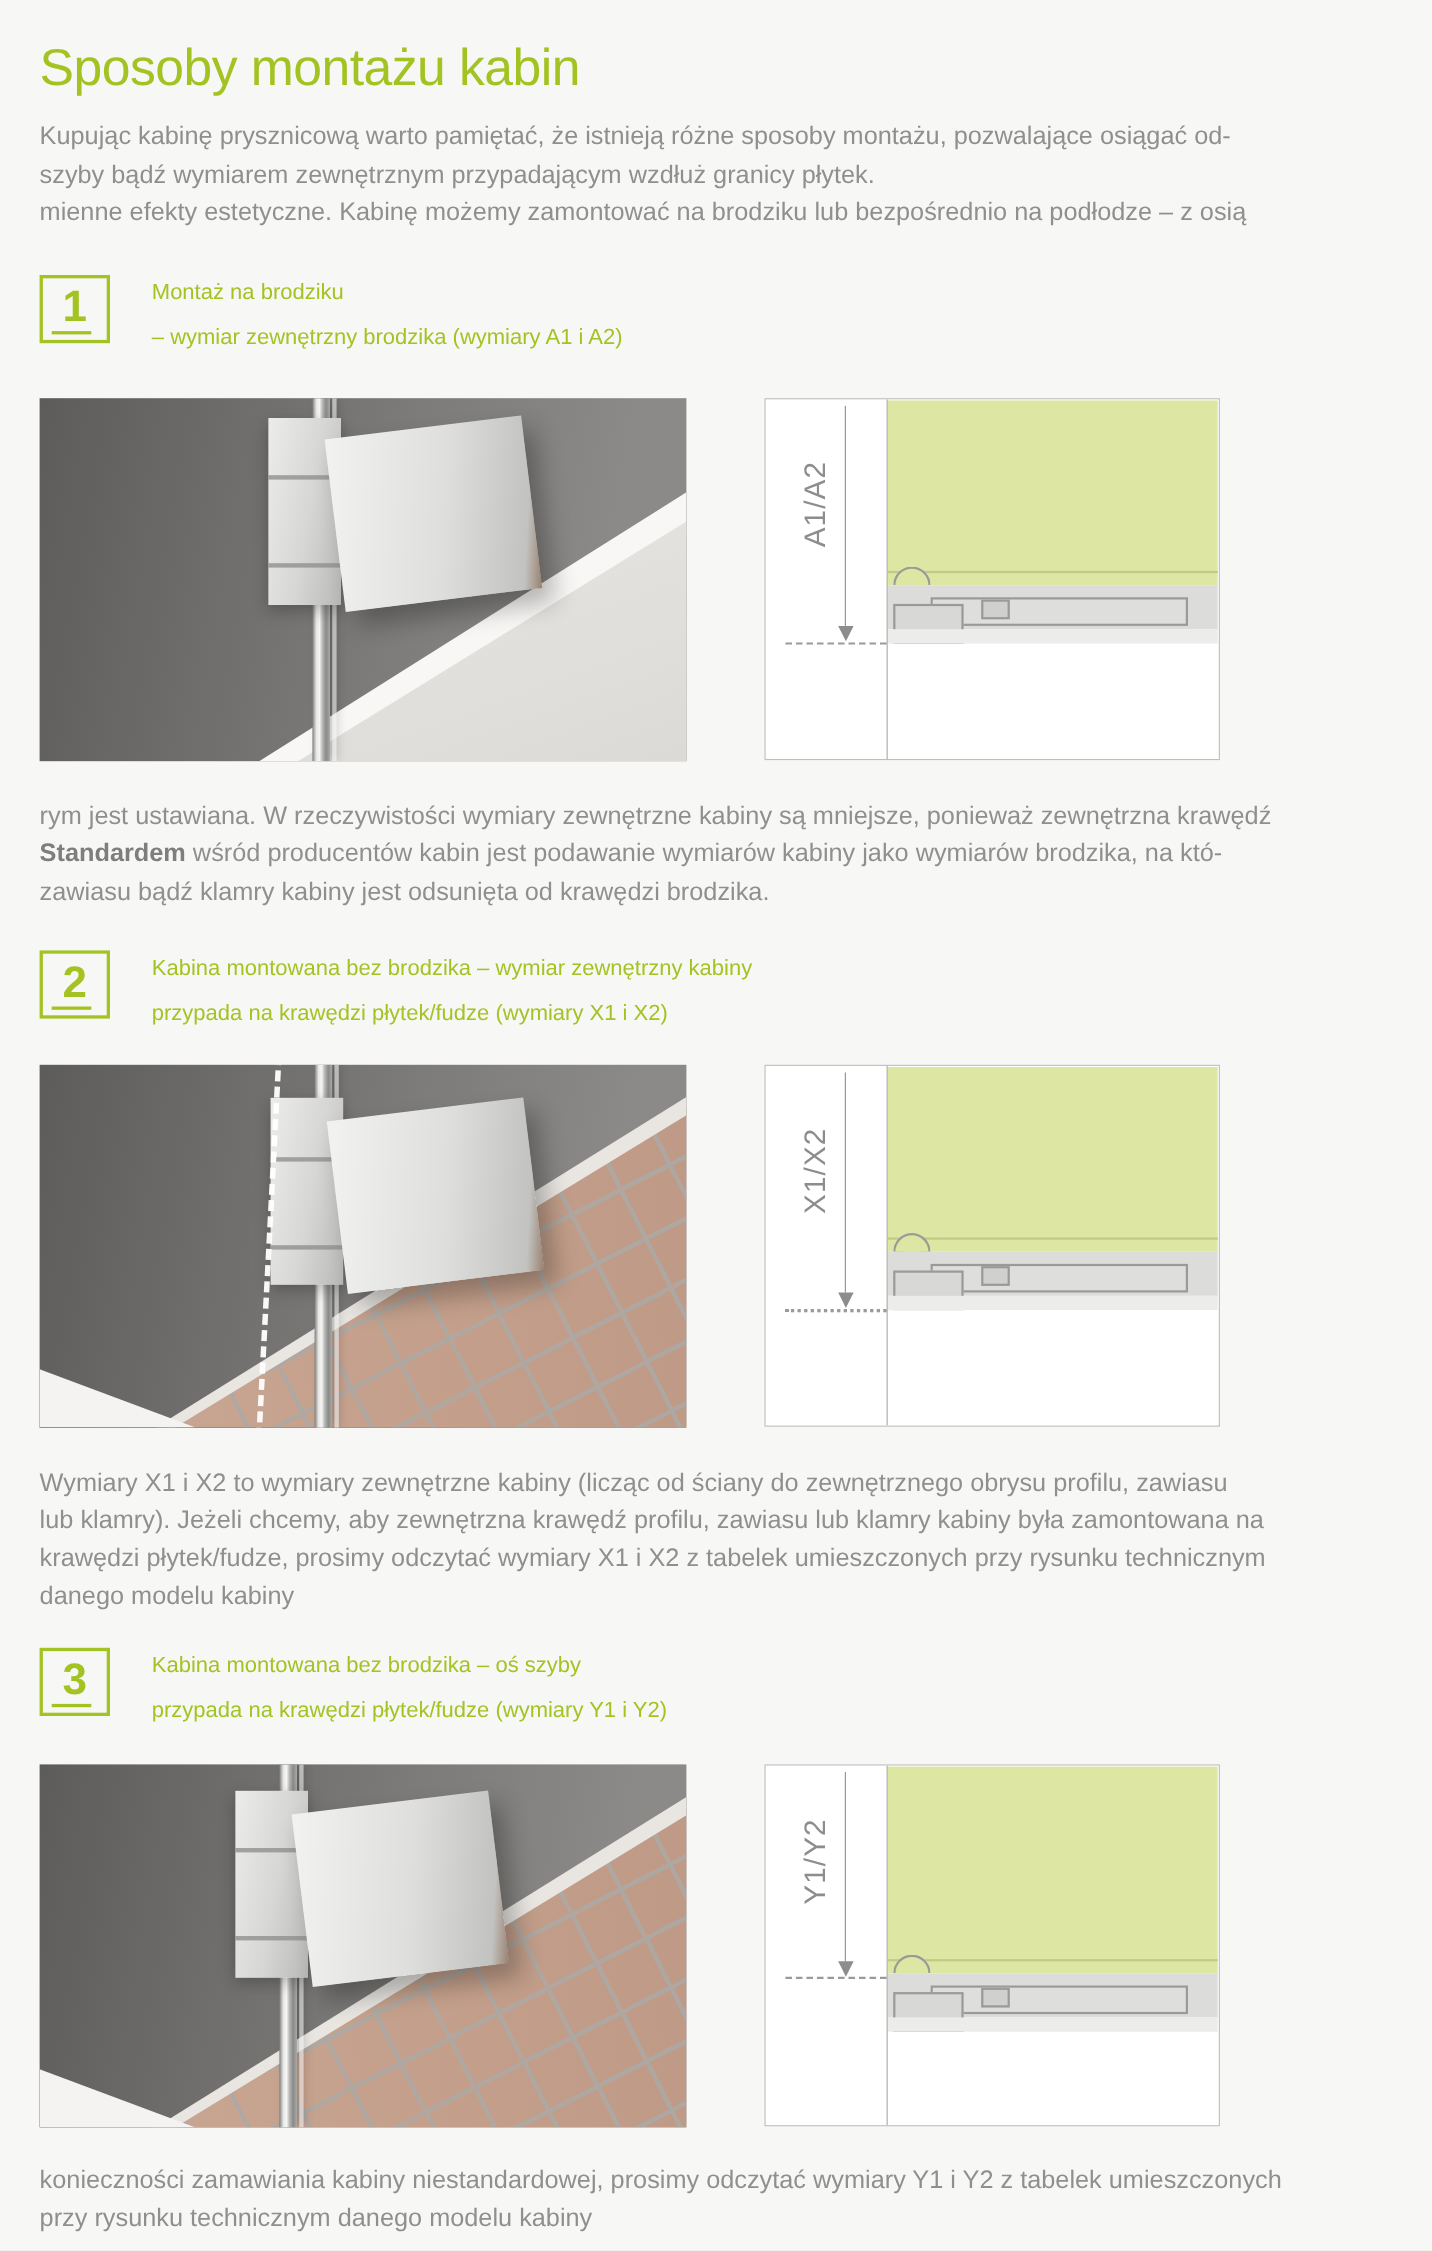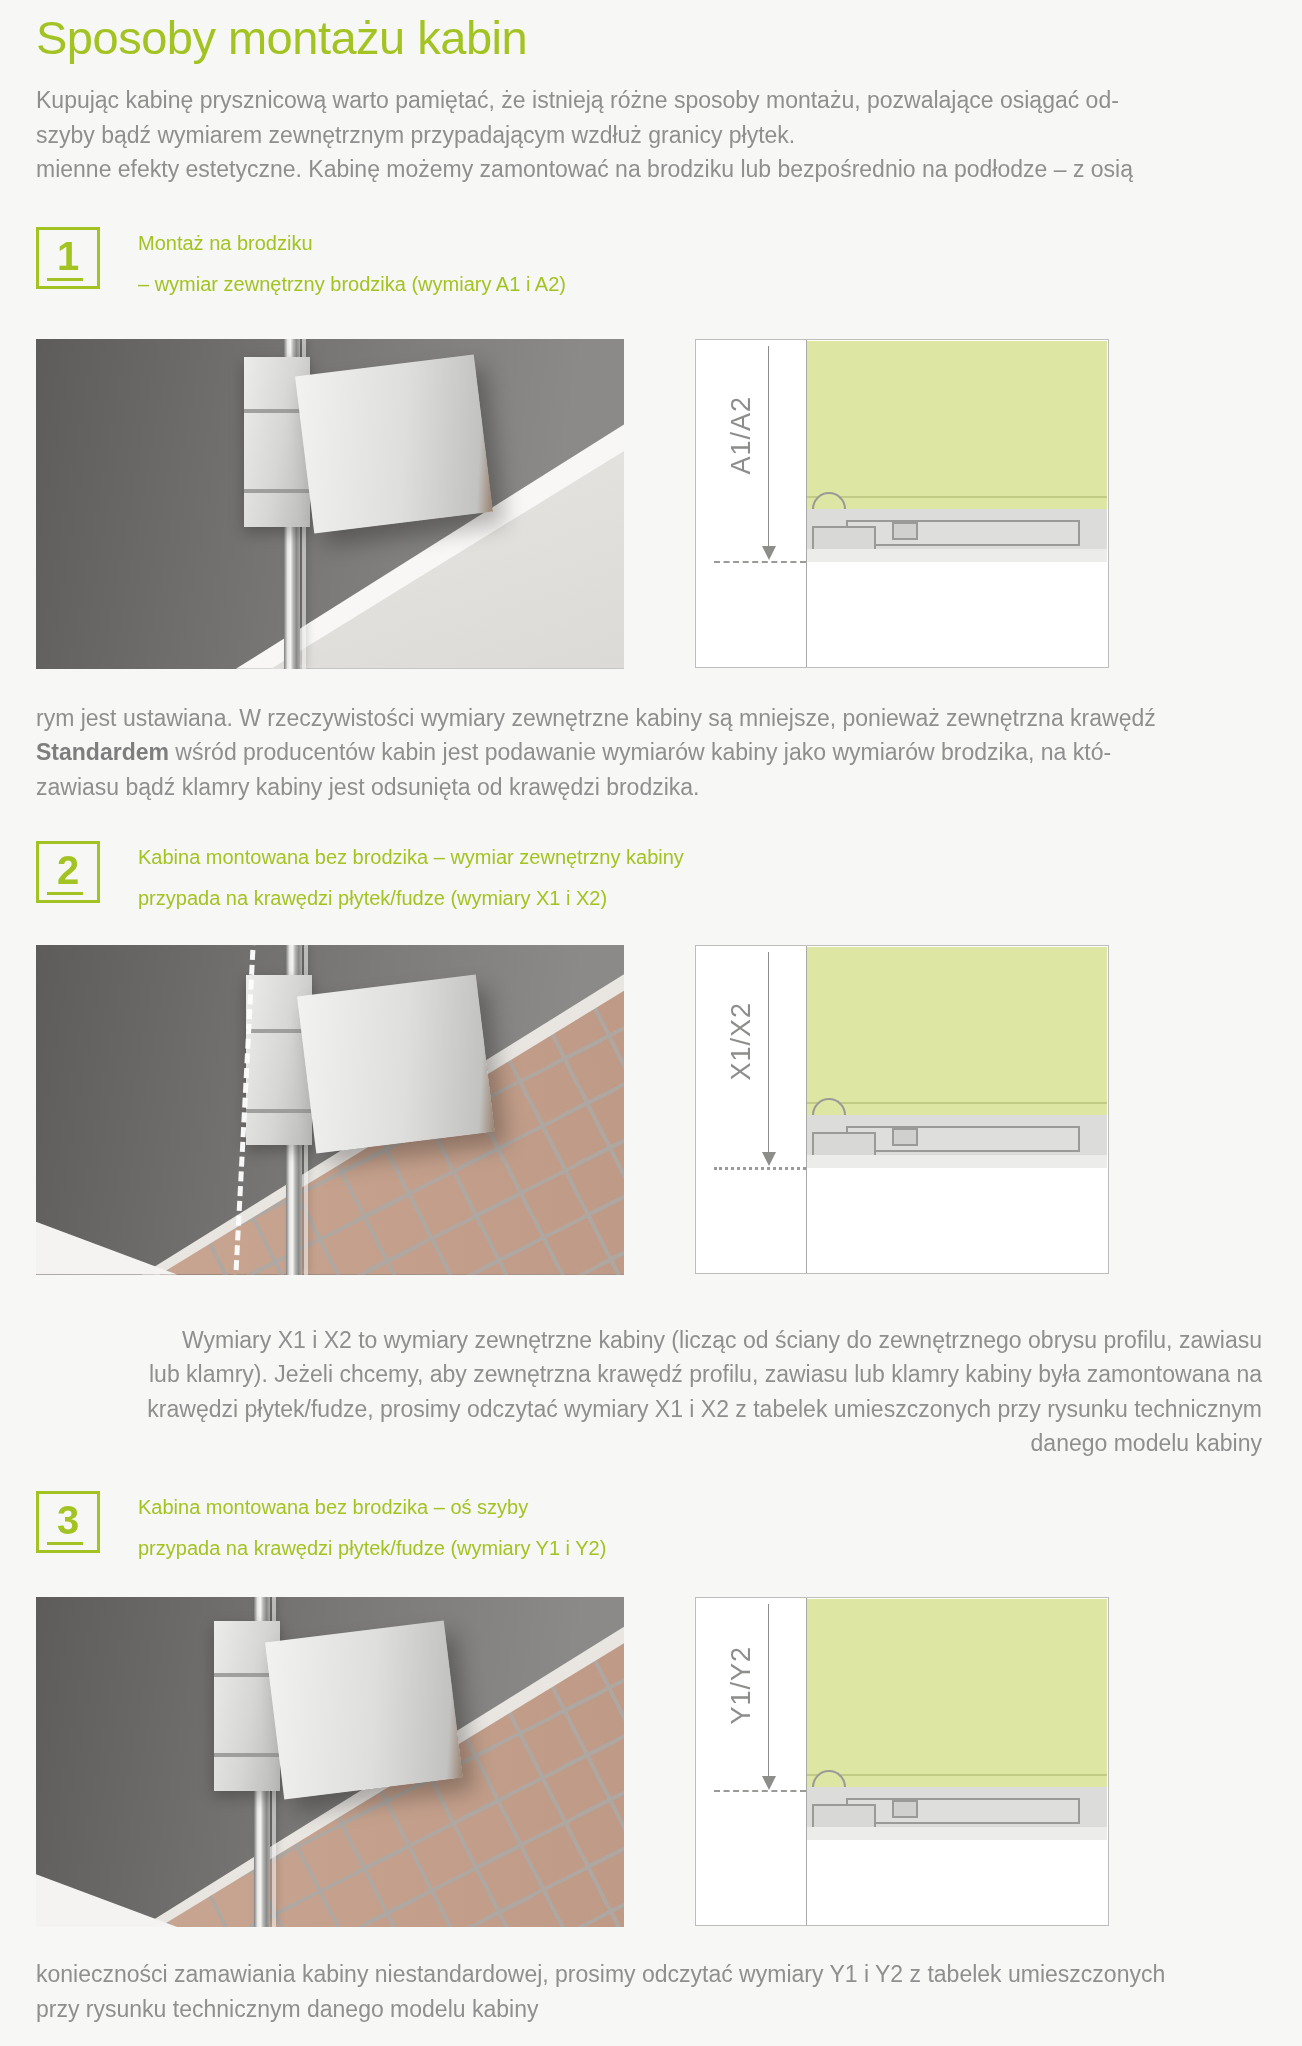--- a/index.html
+++ b/index.html
@@ -2,21 +2,21 @@
 <html><head>
 <meta charset="utf-8">
 <style>
   * { margin:0; padding:0; box-sizing:border-box; }
   html,body { background:#e9e9e7; }
   body { font-family:"Liberation Sans","DejaVu Sans",sans-serif; }
 
   .page {
     position:relative; width:1302px; height:2046px; margin:0 auto;
     background:#f7f7f5; overflow:hidden;
-    padding:8px 40px 0 36px;
+    padding:31px 40px 0 36px;
   }
 
   
   .page-title {
     color:#a3c322; font-size:47px; font-weight:400; letter-spacing:-0.5px;
     margin:2px 0 18px 0;
   }
   .body-par { color:#8f8f8f; font-size:23px; line-height:34.6px; }
   .body-par .lead { font-weight:bold; color:#7e7e7e; }
 
@@ -230,21 +230,21 @@
         <div class="tray-band-light" style="top:209px; height:13px;"></div>
         <div class="ref-line"></div>
         <div class="dim-line" style="height:200px;"></div>
         <div class="dim-arrowhead" style="top:206px;"></div>
         <div class="dim-break dotted" style="top:221px;"></div>
         <div class="dim-label" style="top:56px;">X1/X2</div>
       </div>
     </div>
   </div>
 
-  <div class="body-par" style="margin-top:48px;text-align:right;">
+  <div class="body-par" style="margin-top:32px;">
     <div>Wymiary X1 i X2 to wymiary zewnętrzne kabiny (licząc od ściany do zewnętrznego obrysu profilu, zawiasu</div>
     <div>lub klamry). Jeżeli chcemy, aby zewnętrzna krawędź profilu, zawiasu lub klamry kabiny była zamontowana na</div>
     <div>krawędzi płytek/fudze, prosimy odczytać wymiary X1 i X2 z tabelek umieszczonych przy rysunku technicznym</div>
     <div>danego modelu kabiny</div>
   </div>
 
   <div class="section-head" style="margin-top:26px;">
     <div class="num-box">
       <span class="digit">3</span>
       <span class="digit-underline"></span>

